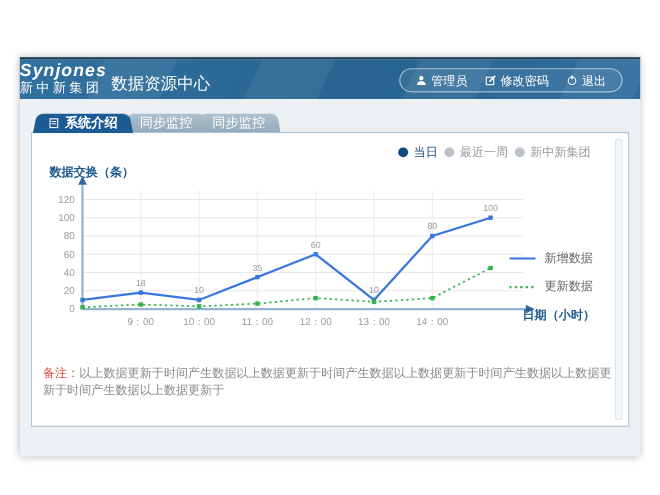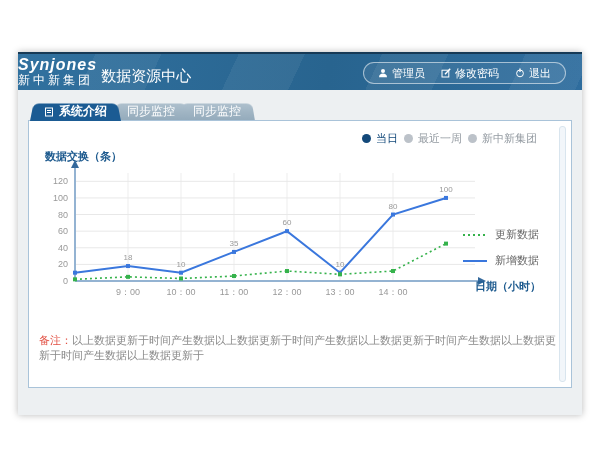--- a/index.html
+++ b/index.html
@@ -221,30 +221,30 @@
             <rect x="193" y="115.01538461538462" width="4" height="4" fill="#35b24b"></rect>
             <rect x="246" y="110.03076923076924" width="4" height="4" fill="#35b24b"></rect>
             <rect x="299" y="113.35384615384615" width="4" height="4" fill="#35b24b"></rect>
             <rect x="352" y="110.03076923076924" width="4" height="4" fill="#35b24b"></rect>
             <rect x="405" y="82.61538461538461" width="4" height="4" fill="#35b24b"></rect>
           </svg>
         <div class="xlabel">日期（小时）</div>
         <div class="legend">
           <div class="lrow">
             <svg width="24" height="6" viewBox="0 0 24 6">
+              <line x1="0" y1="3" x2="24" y2="3" stroke="#3a77dd" stroke-width="2"></line>
+            </svg>
+            <span>新增数据</span>
+          </div>
+          <div class="lrow">
+            <svg width="24" height="6" viewBox="0 0 24 6">
               <line x1="0" y1="3" x2="24" y2="3" stroke="#35b24b" stroke-width="2" stroke-dasharray="2 3"></line>
             </svg>
             <span>更新数据</span>
           </div>
-          <div class="lrow">
-            <svg width="24" height="6" viewBox="0 0 24 6">
-              <line x1="0" y1="3" x2="24" y2="3" stroke="#3a77dd" stroke-width="2"></line>
-            </svg>
-            <span>新增数据</span>
-          </div>
         </div>
       </div>
 
       <div class="note">
         <span class="prefix">备注：</span><span>以上数据更新于时间产生数据以上数据更新于时间产生数据以上数据更新于时间产生数据以上数据更新于时间产生数据以上数据更新于</span>
       </div>
 
     </div>
   </div>
 </div>

